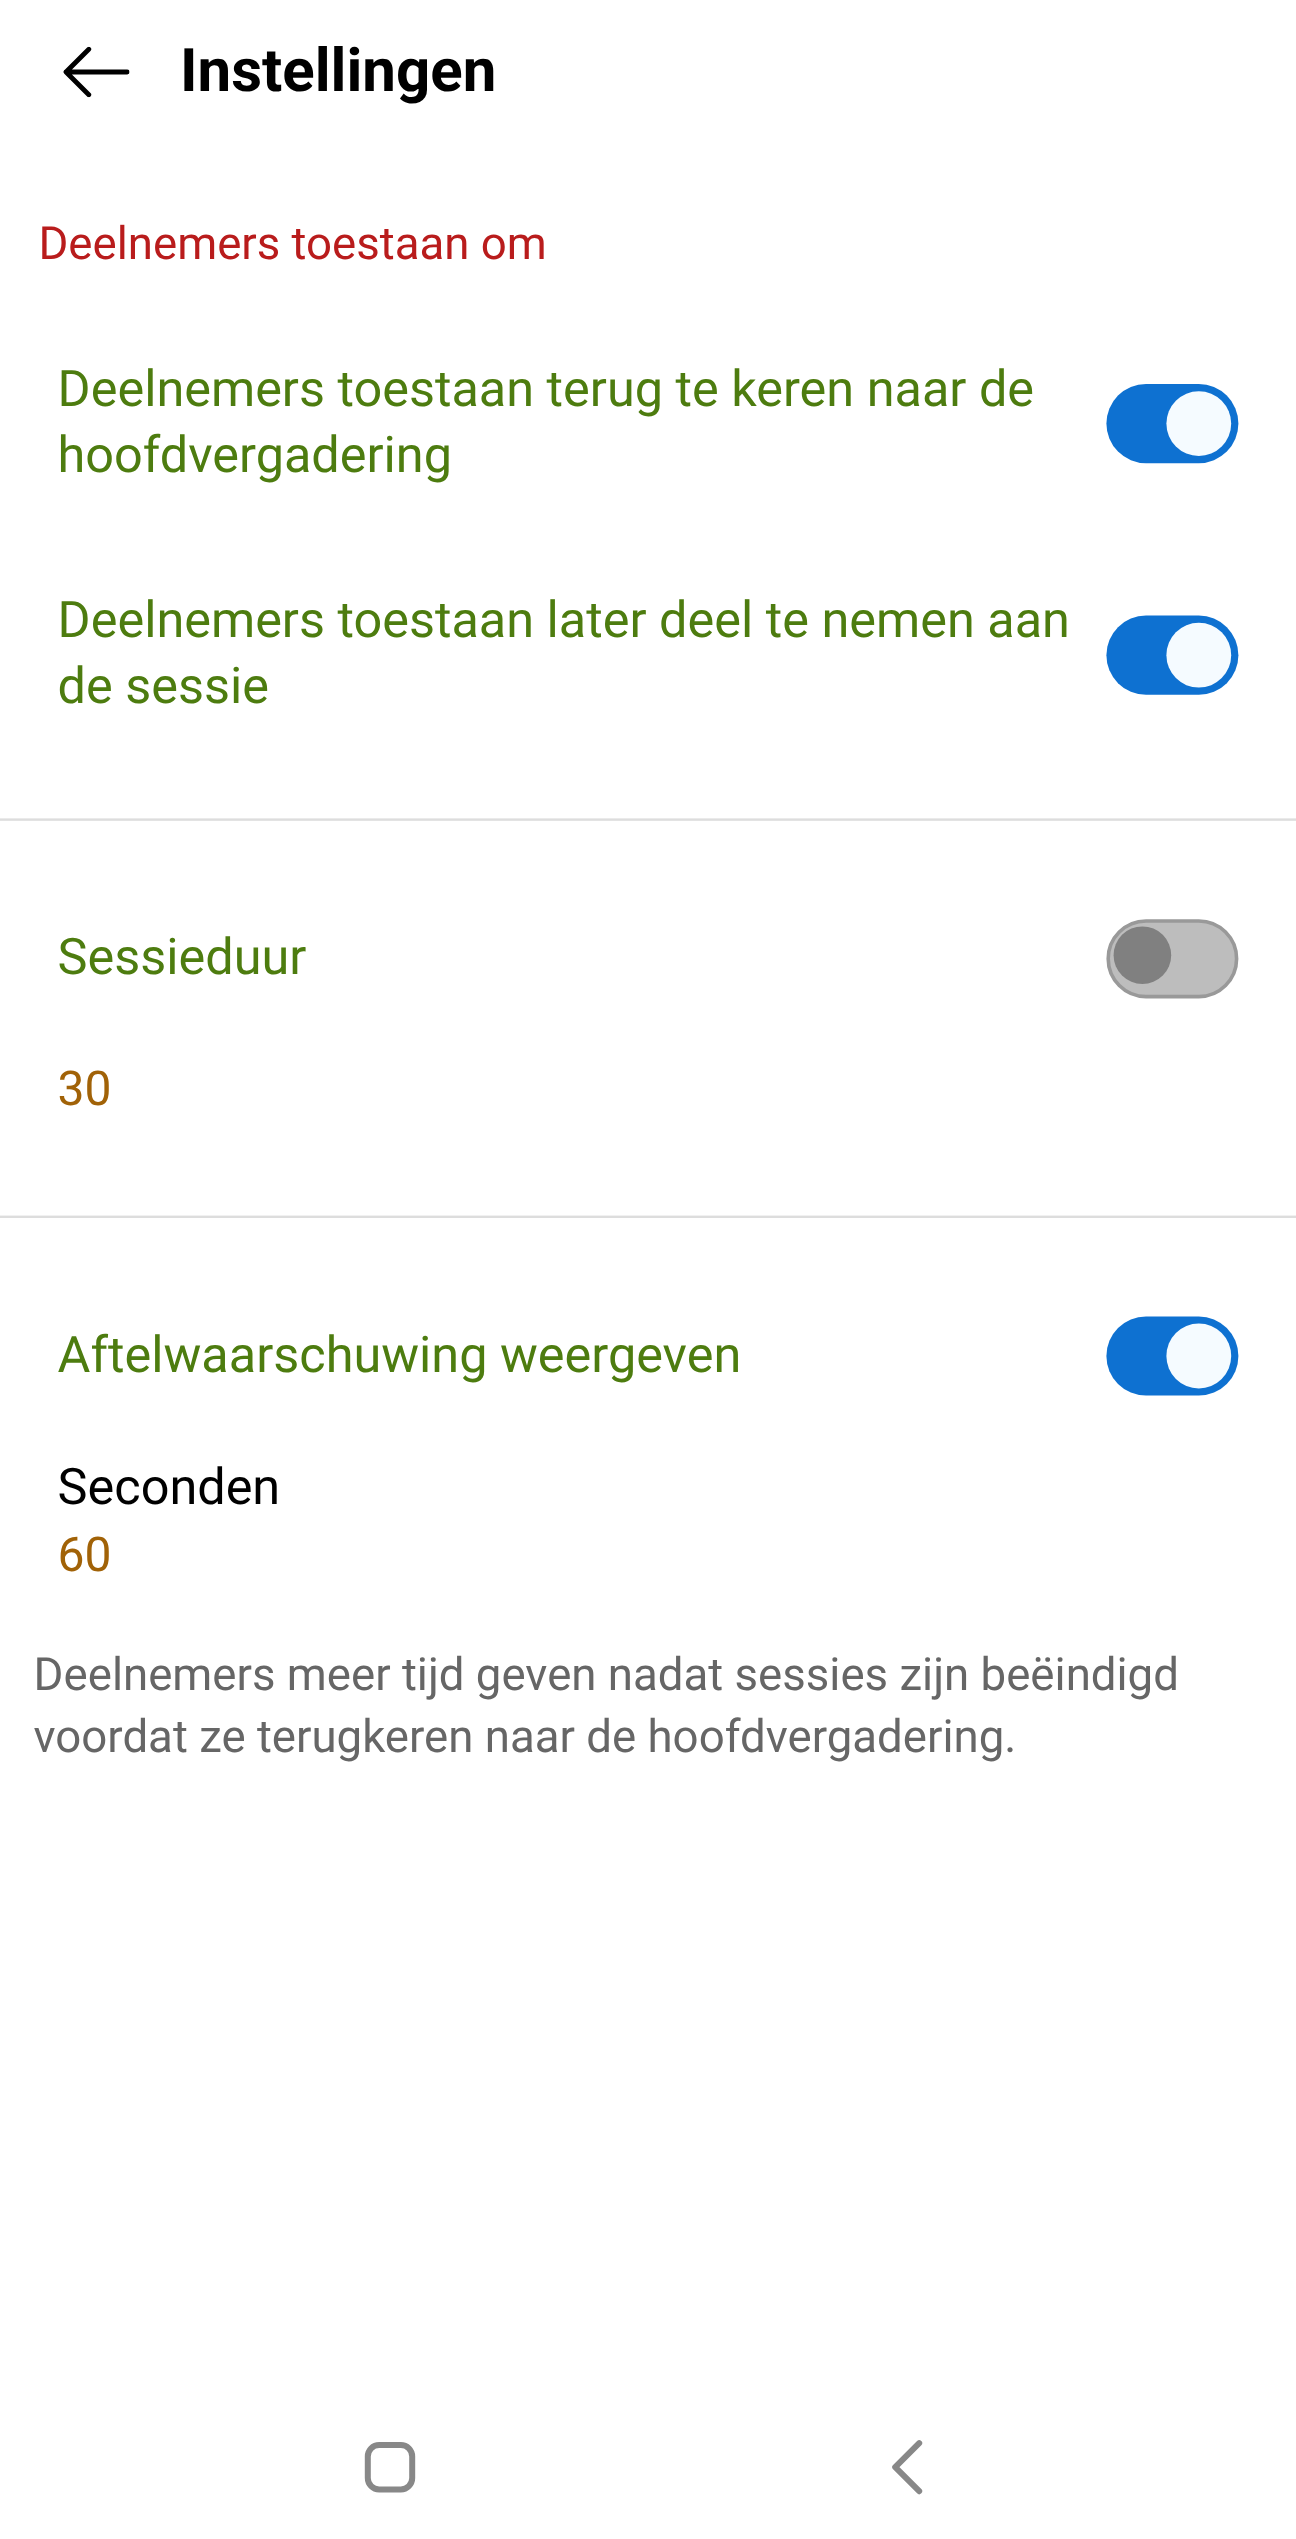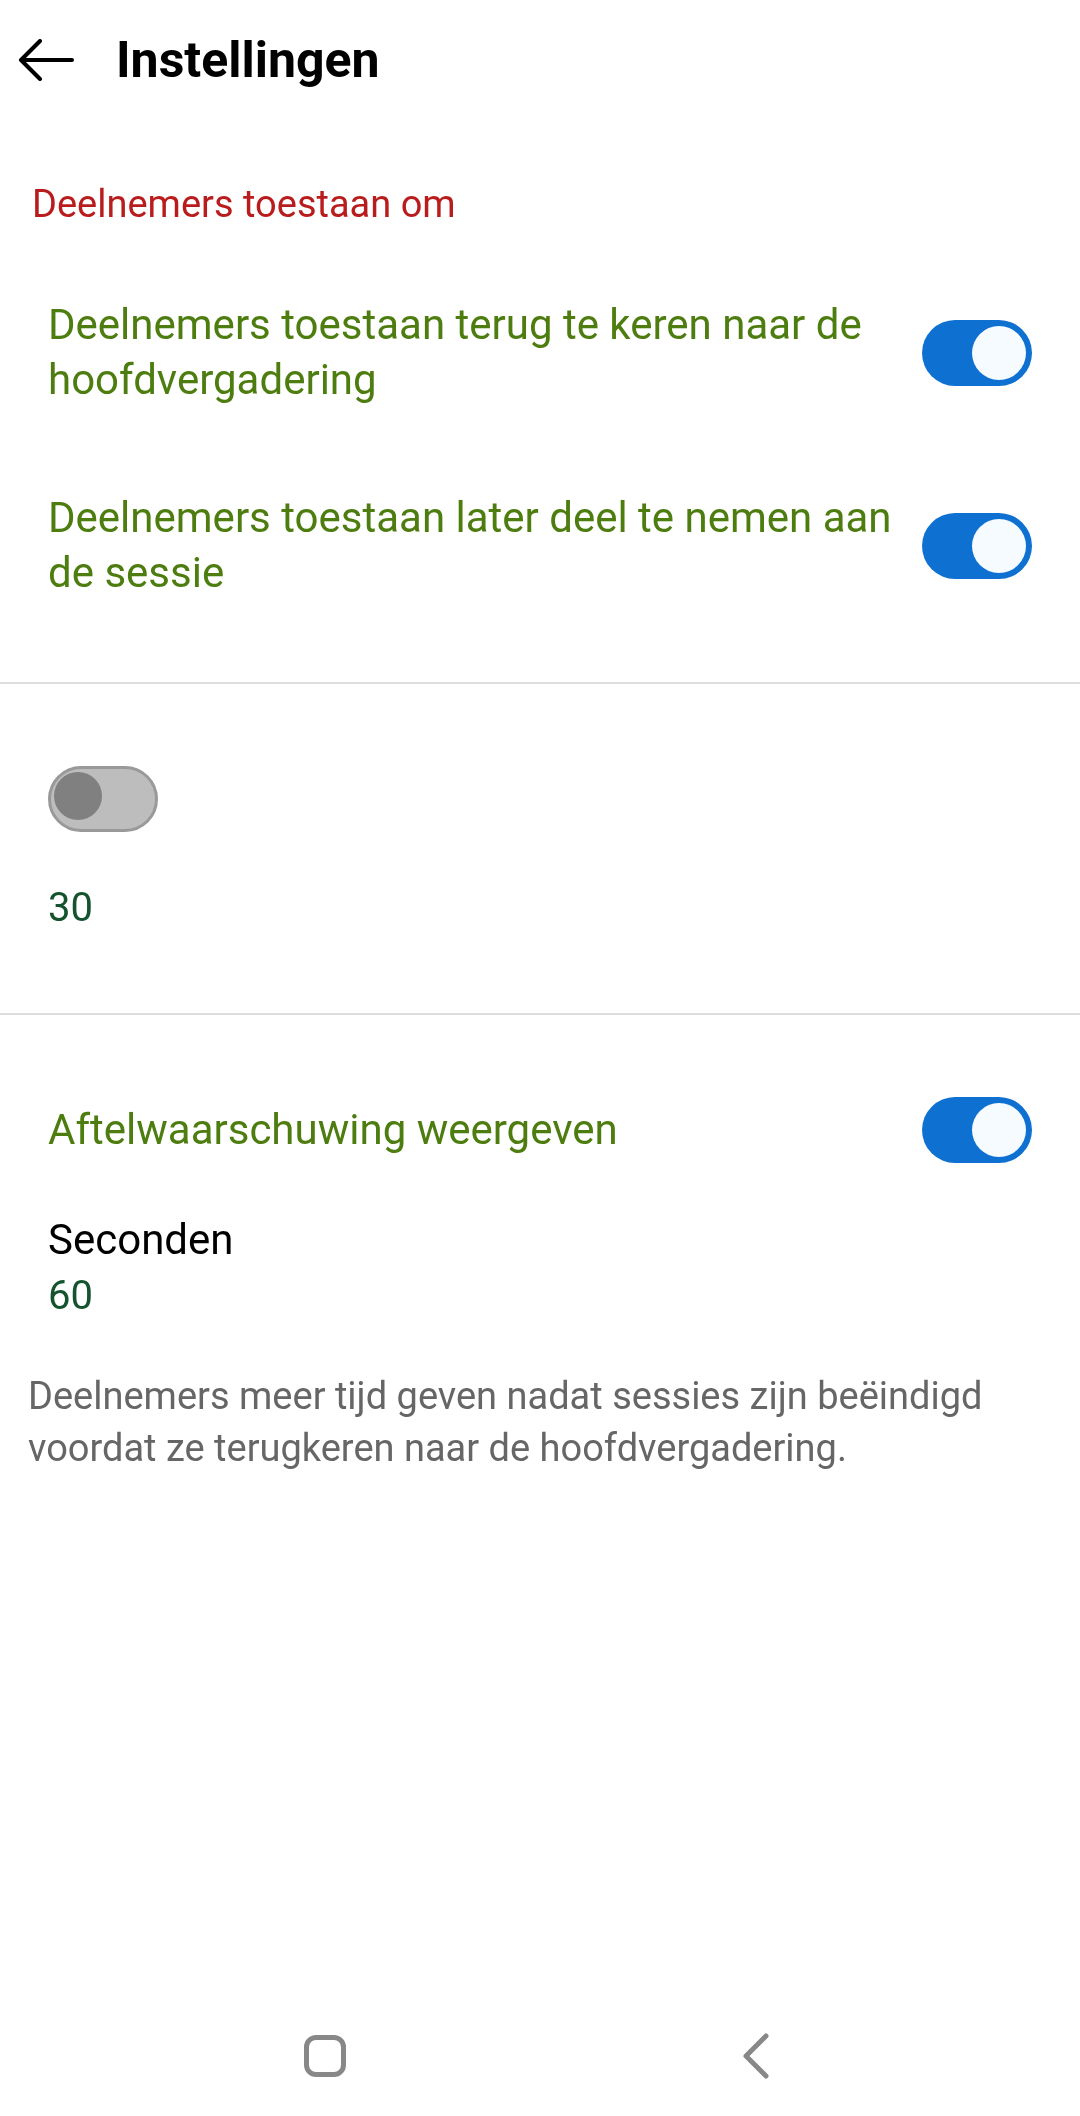--- a/index.html
+++ b/index.html
@@ -11,21 +11,21 @@
       font-family: -apple-system, BlinkMacSystemFont, "Segoe UI", Roboto, Helvetica, Arial, sans-serif;
       background: #ffffff;
       width: 1080px;
       height: 2116px;
       position: relative;
       overflow: hidden;
     }
     .header {
       display: flex;
       align-items: center;
-      padding: 30px 40px 30px 16px;
+      padding: 30px 40px 30px 50px;
       gap: 40px;
     }
     .back-arrow {
       width: 60px;
       height: 60px;
       display: flex;
       align-items: center;
       justify-content: center;
       cursor: pointer;
     }
@@ -94,21 +94,21 @@
     .value-block {
       padding: 10px 48px 42px 48px;
     }
     .value-label {
       font-size: 42px;
       color: #000;
       margin-bottom: 8px;
     }
     .value-number {
       font-size: 40px;
-      color: #14532d;
+      color: #a16207;
     }
     .description {
       font-size: 38px;
       color: #666;
       padding: 10px 48px 40px 28px;
       line-height: 1.35;
     }
     .nav-bar {
       position: absolute;
       bottom: 0;
@@ -163,20 +163,21 @@
   <div class="toggle on">
     <div class="toggle-knob"></div>
   </div>
 </div>
 
 <div class="divider"></div>
 
 <div class="spacer-top"></div>
 
 <div class="setting-row">
+  <div class="setting-label">Sessieduur</div>
   <div class="toggle off">
     <div class="toggle-knob"></div>
   </div>
 </div>
 
 <div class="value-block">
   <div class="value-number">30</div>
 </div>
 
 <div class="divider"></div>

